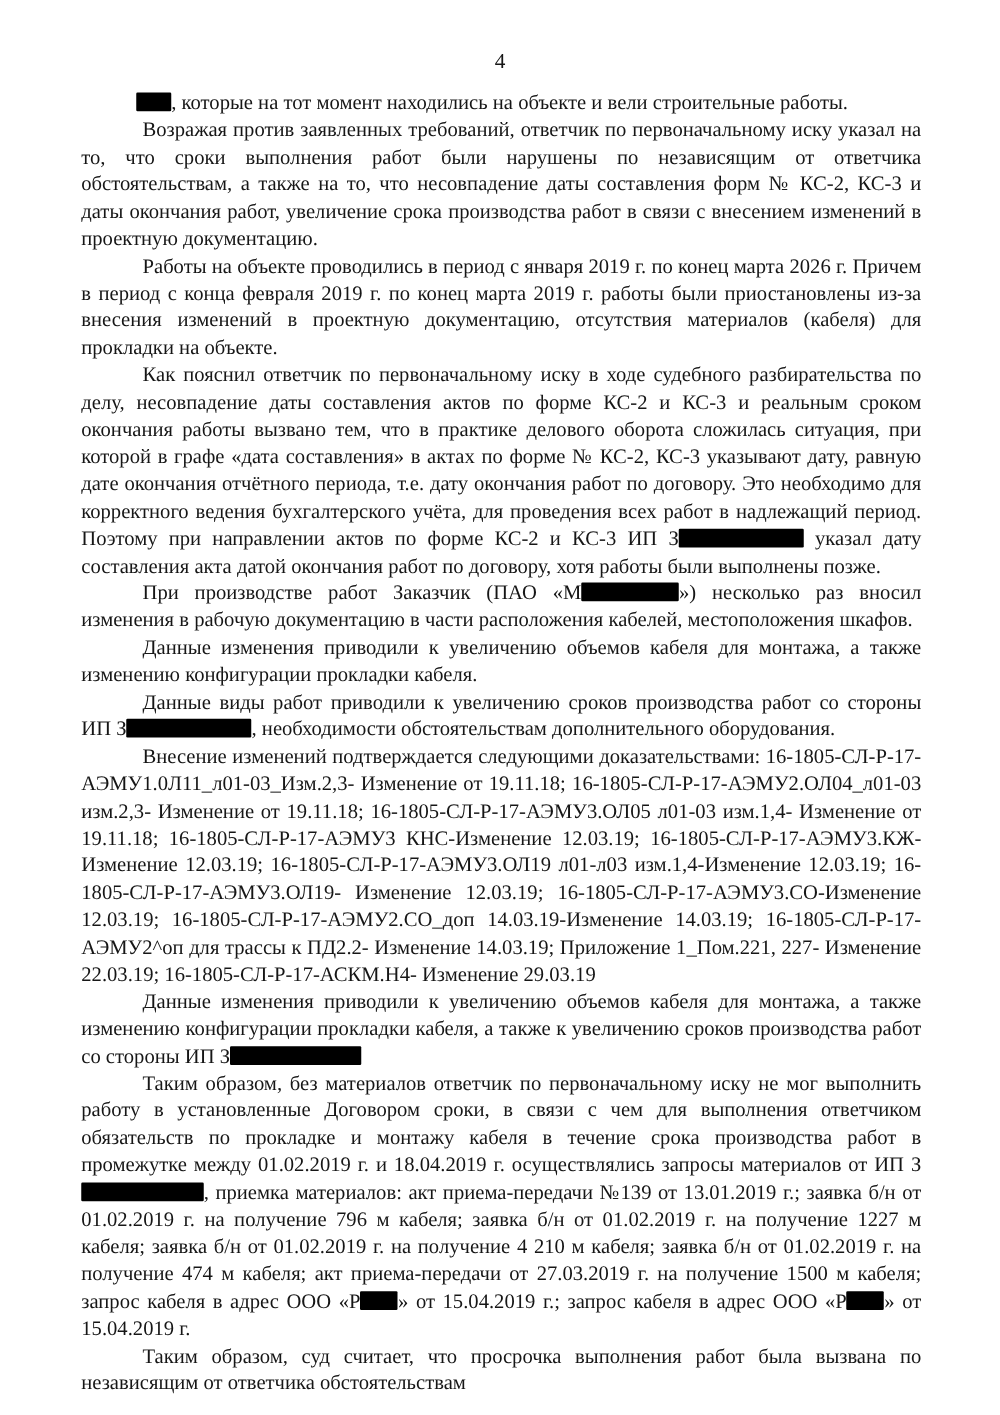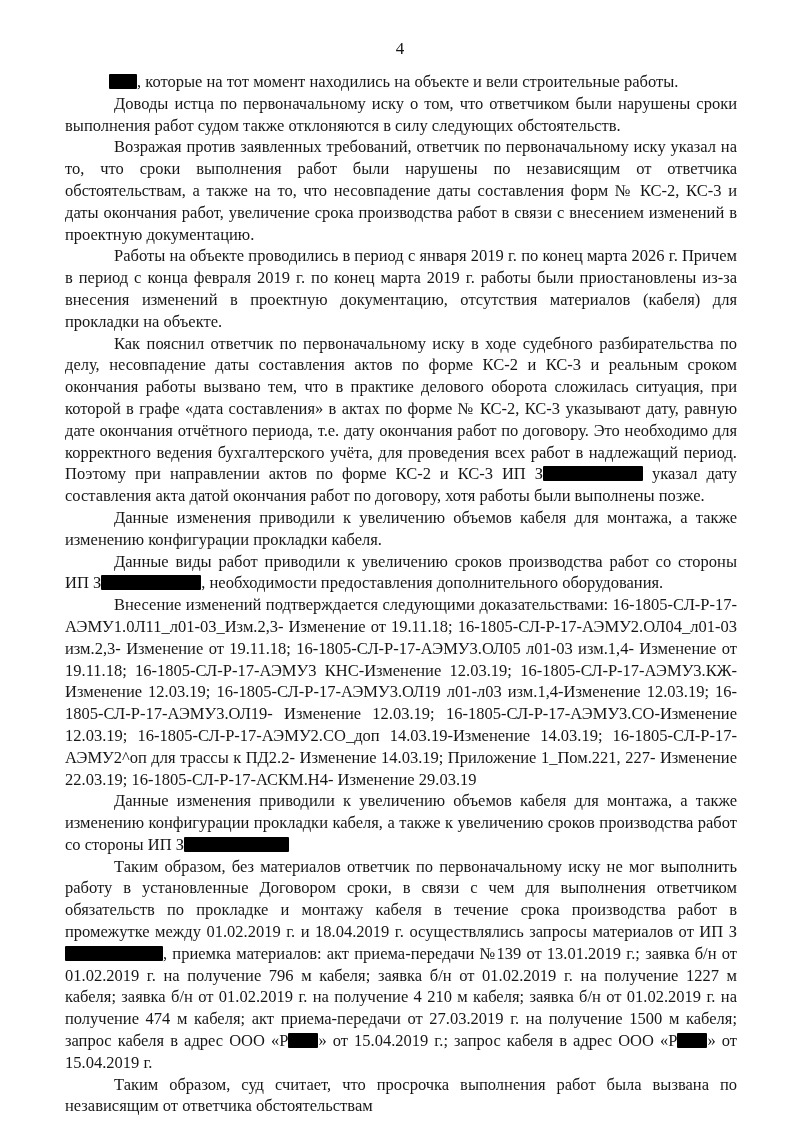--- a/index.html
+++ b/index.html
@@ -45,24 +45,24 @@
     border-radius: 1px;
   }
 </style>
 </head>
 <body>
 
 <div class="page">
   <div class="page-number">4</div>
   <div class="doc-body">
       <p class="para no-indent"><span class="redaction" style="width: 28px; background: rgb(0, 0, 0);"></span><span>, которые на тот момент находились на объекте и вели строительные работы.</span></p>
-      <p class="para"><span>Доводы истца по первоначальному иску о том, что ответчиком были нарушены сроки выполнения работ судом также отклоняются в силу следующих обстоятельств.</span></p>
       <p class="para"><span>Возражая против заявленных требований, ответчик по первоначальному иску указал на то, что сроки выполнения работ были нарушены по независящим от ответчика обстоятельствам, а также на то, что несовпадение даты составления форм № КС-2, КС-3 и даты окончания работ, увеличение срока производства работ в связи с внесением изменений в проектную документацию.</span></p>
       <p class="para"><span>Работы на объекте проводились в период с января 2019 г. по конец марта 2026 г. Причем в период с конца февраля 2019 г. по конец марта 2019 г. работы были приостановлены из-за внесения изменений в проектную документацию, отсутствия материалов (кабеля) для прокладки на объекте.</span></p>
       <p class="para"><span>Как пояснил ответчик по первоначальному иску в ходе судебного разбирательства по делу, несовпадение даты составления актов по форме КС-2 и КС-3 и реальным сроком окончания работы вызвано тем, что в практике делового оборота сложилась ситуация, при которой в графе «дата составления» в актах по форме № КС-2, КС-3 указывают дату, равную дате окончания отчётного периода, т.е. дату окончания работ по договору. Это необходимо для корректного ведения бухгалтерского учёта, для проведения всех работ в надлежащий период. Поэтому при направлении актов по форме КС-2 и КС-3 ИП З</span><span class="redaction" style="width: 100px; background: rgb(0, 0, 0);"></span><span> указал дату составления акта датой окончания работ по договору, хотя работы были выполнены позже.</span></p>
+      <p class="para"><span>При производстве работ Заказчик (ПАО «М</span><span class="redaction" style="width: 78px; background: rgb(0, 0, 0);"></span><span>») несколько раз вносил изменения в рабочую документацию в части расположения кабелей, местоположения шкафов.</span></p>
       <p class="para"><span>Данные изменения приводили к увеличению объемов кабеля для монтажа, а также изменению конфигурации прокладки кабеля.</span></p>
-      <p class="para"><span>Данные виды работ приводили к увеличению сроков производства работ со стороны ИП З</span><span class="redaction" style="width: 100px; background: rgb(0, 0, 0);"></span><span>, необходимости предоставления дополнительного оборудования.</span></p>
+      <p class="para"><span>Данные виды работ приводили к увеличению сроков производства работ со стороны ИП З</span><span class="redaction" style="width: 100px; background: rgb(0, 0, 0);"></span><span>, необходимости обстоятельствам дополнительного оборудования.</span></p>
       <p class="para"><span>Внесение изменений подтверждается следующими доказательствами: 16-1805-СЛ-Р-17-АЭМУ1.0Л11_л01-03_Изм.2,3- Изменение от 19.11.18; 16-1805-СЛ-Р-17-АЭМУ2.ОЛ04_л01-03 изм.2,3- Изменение от 19.11.18; 16-1805-СЛ-Р-17-АЭМУ3.ОЛ05 л01-03 изм.1,4- Изменение от 19.11.18; 16-1805-СЛ-Р-17-АЭМУ3 КНС-Изменение 12.03.19; 16-1805-СЛ-Р-17-АЭМУ3.КЖ-Изменение 12.03.19; 16-1805-СЛ-Р-17-АЭМУ3.ОЛ19 л01-л03 изм.1,4-Изменение 12.03.19; 16-1805-СЛ-Р-17-АЭМУ3.ОЛ19- Изменение 12.03.19; 16-1805-СЛ-Р-17-АЭМУ3.СО-Изменение 12.03.19; 16-1805-СЛ-Р-17-АЭМУ2.СО_доп 14.03.19-Изменение 14.03.19; 16-1805-СЛ-Р-17-АЭМУ2^оп для трассы к ПД2.2- Изменение 14.03.19; Приложение 1_Пом.221, 227- Изменение 22.03.19; 16-1805-СЛ-Р-17-АСКМ.Н4- Изменение 29.03.19</span></p>
       <p class="para"><span>Данные изменения приводили к увеличению объемов кабеля для монтажа, а также изменению конфигурации прокладки кабеля, а также к увеличению сроков производства работ со стороны ИП З</span><span class="redaction" style="width: 105px; background: rgb(0, 0, 0);"></span></p>
       <p class="para"><span>Таким образом, без материалов ответчик по первоначальному иску не мог выполнить работу в установленные Договором сроки, в связи с чем для выполнения ответчиком обязательств по прокладке и монтажу кабеля в течение срока производства работ в промежутке между 01.02.2019 г. и 18.04.2019 г. осуществлялись запросы материалов от ИП З</span><span class="redaction" style="width: 98px; background: rgb(0, 0, 0);"></span><span>, приемка материалов: акт приема-передачи №139 от 13.01.2019 г.; заявка б/н от 01.02.2019 г. на получение 796 м кабеля; заявка б/н от 01.02.2019 г. на получение 1227 м кабеля; заявка б/н от 01.02.2019 г. на получение 4 210 м кабеля; заявка б/н от 01.02.2019 г. на получение 474 м кабеля; акт приема-передачи от 27.03.2019 г. на получение 1500 м кабеля; запрос кабеля в адрес ООО «Р</span><span class="redaction" style="width: 30px; background: rgb(0, 0, 0);"></span><span>» от 15.04.2019 г.; запрос кабеля в адрес ООО «Р</span><span class="redaction" style="width: 30px; background: rgb(0, 0, 0);"></span><span>» от 15.04.2019 г.</span></p>
       <p class="para"><span>Таким образом, суд считает, что просрочка выполнения работ была вызвана по независящим от ответчика обстоятельствам</span></p>
     </div>
 </div>
 
 </body></html>

